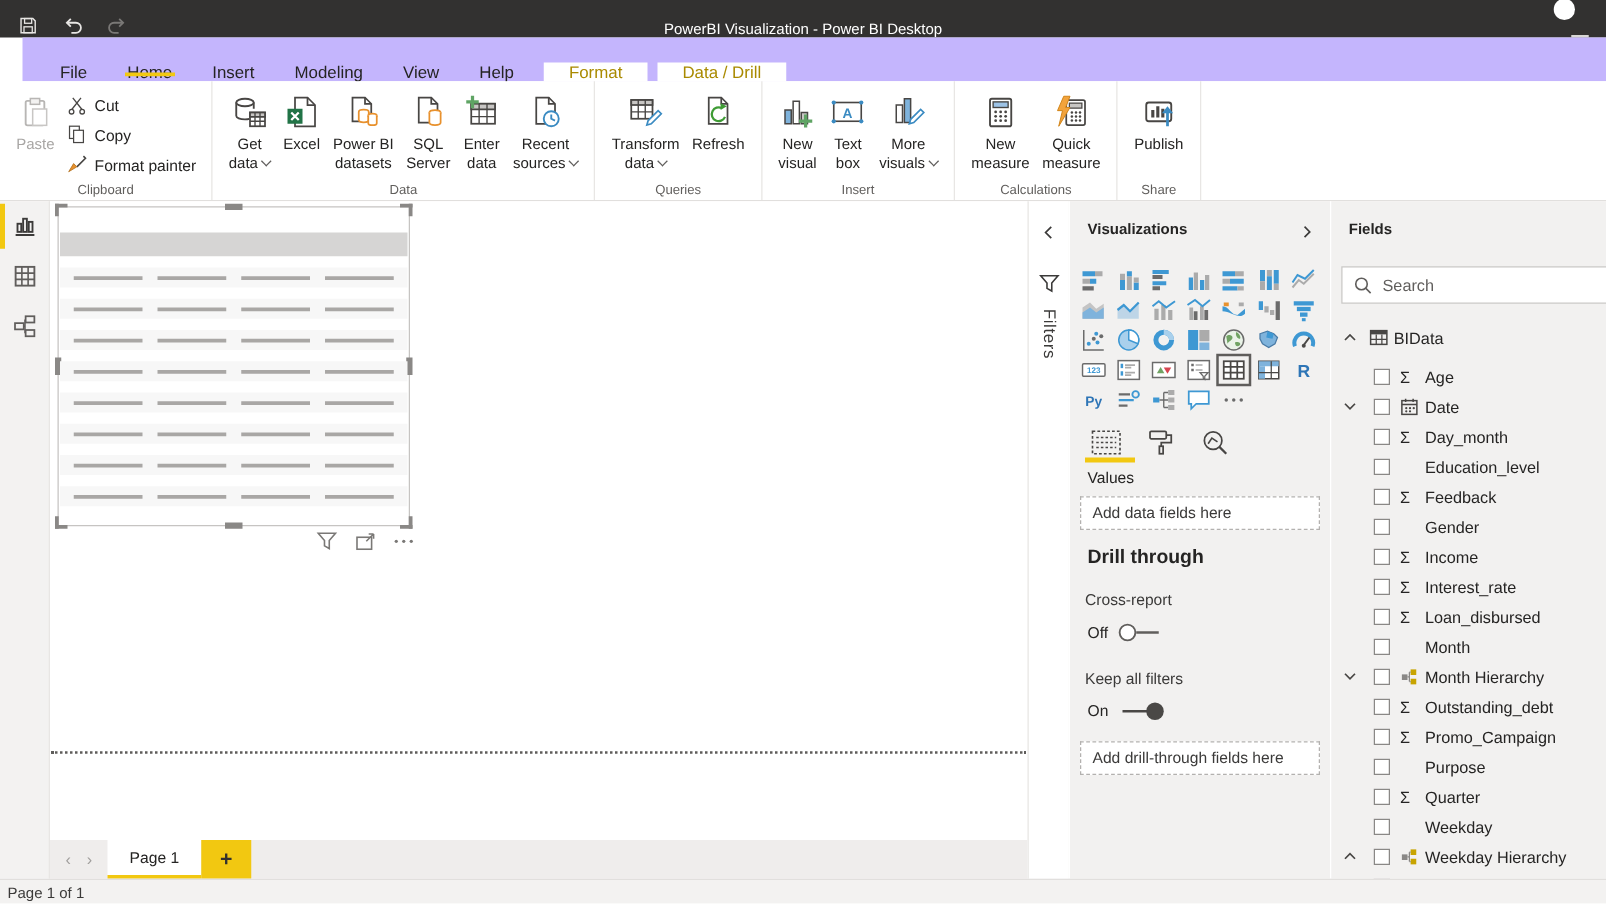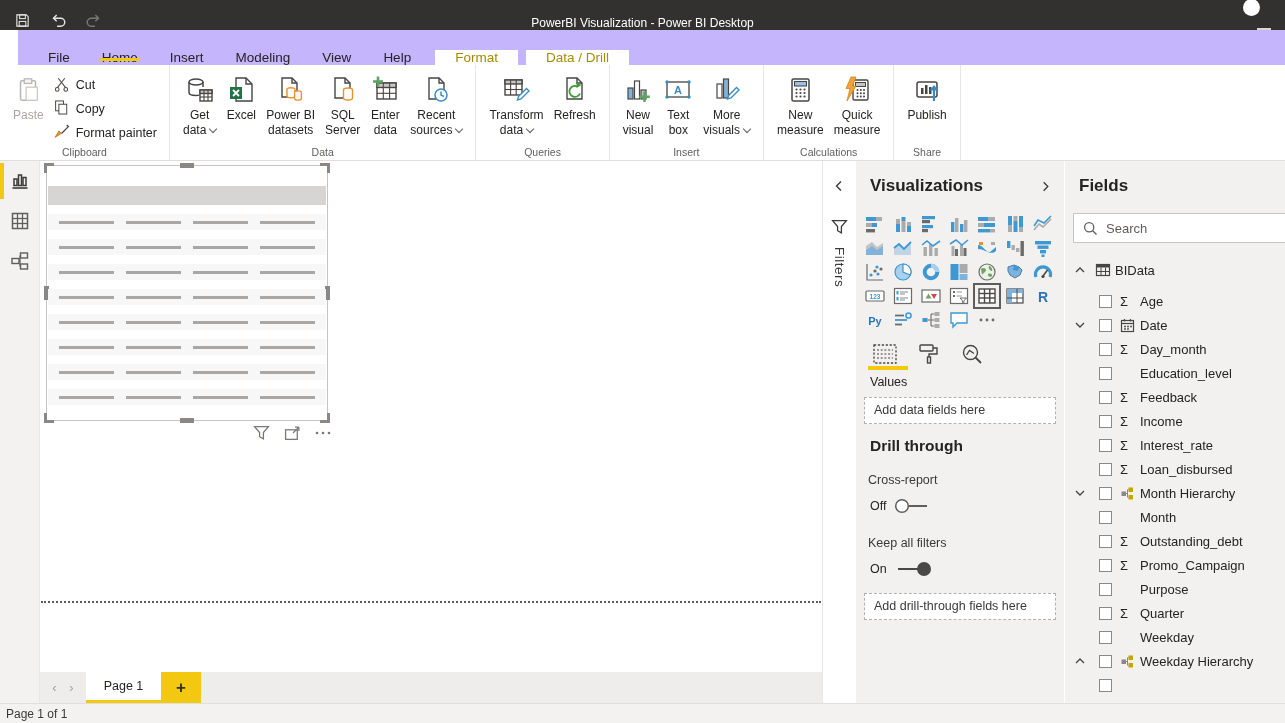--- a/index.html
+++ b/index.html
@@ -68,21 +68,21 @@
   .ptab-add { width:40px; background:#F2C811; display:flex; align-items:center; justify-content:center; font-size:17px; font-weight:bold; color:#33312e; cursor:pointer; }
 
   
   .filters-strip { position:absolute; left:822px; top:161px; width:33px; height:542px; background:#fff; border-left:1px solid #e8e6e4; }
   .fs-chev { position:absolute; left:9px; top:18px; cursor:pointer; }
   .fs-funnel { position:absolute; left:8px; top:58px; cursor:pointer; }
   .fs-label { position:absolute; left:9px; top:86px; writing-mode:vertical-rl; font-size:13.5px; color:#3b3a39; letter-spacing:0.5px; }
 
   
   .viz-pane { position:absolute; left:855px; top:161px; width:209px; height:542px; background:#f2f1f0; border-left:1px solid #fff; }
-  .pane-title { position:absolute; top:15px; left:14px; font-size:17px; font-weight:600; color:#252423; }
+  .pane-title { position:absolute; top:15px; left:14px; font-size:12px; font-weight:600; color:#252423; }
   .vz-collapse { position:absolute; top:18px; right:12px; cursor:pointer; }
   .vgrid { position:absolute; top:51px; left:6px; display:grid; grid-template-columns:repeat(7,28px); grid-auto-rows:24px; }
   .vcell { width:26px; height:24px; display:flex; align-items:center; justify-content:center; cursor:pointer; }
   .vcell.selected { outline:2px solid #5f5d5b; outline-offset:-1px; }
   .vsubtabs { position:absolute; top:181px; left:16px; display:flex; gap:19px; align-items:center; }
   .vsub { cursor:pointer; }
   .vsub-underline { position:absolute; top:205px; left:12px; width:40px; height:3.5px; background:#F2C811; }
   .values-label { position:absolute; top:214px; left:14px; font-size:12.5px; color:#252423; }
   .dash-box { position:absolute; left:8px; width:192px; height:27px; background:#fff; border:1px dashed #b3b1af; font-size:12.5px; color:#3b3a39; line-height:25px; padding-left:9px; cursor:pointer; }
   .db-data { top:236px; }
@@ -935,55 +935,60 @@
         <span class="fic"></span>
         <span class="flabel">Education_level</span>
       </div>
       <div class="frow">
         <span class="fcb"></span>
         <span class="fic">Σ</span>
         <span class="flabel">Feedback</span>
       </div>
       <div class="frow">
         <span class="fcb"></span>
+        <span class="fic"></span>
+        <span class="flabel">Gender</span>
+      </div>
+      <div class="frow">
+        <span class="fcb"></span>
         <span class="fic">Σ</span>
         <span class="flabel">Income</span>
       </div>
       <div class="frow">
         <span class="fcb"></span>
         <span class="fic">Σ</span>
         <span class="flabel">Interest_rate</span>
       </div>
       <div class="frow">
         <span class="fcb"></span>
         <span class="fic">Σ</span>
         <span class="flabel">Loan_disbursed</span>
+      </div>
+      <div class="frow">
+        <span class="fcb"></span>
+        <span class="fic"></span>
+        <span class="flabel">Month</span>
       </div>
       <div class="frow">
         <span class="fchv"><svg width="12" height="12" viewBox="0 0 12 12">
               <polyline points="2,4 6,8 10,4" fill="none" stroke="#484644" stroke-width="1.4"></polyline>
             </svg></span>
         <span class="fcb"></span>
         <span class="fic">
             <svg width="15" height="15" viewBox="0 0 15 15">
               <rect x="8.5" y="1.5" width="4.5" height="4.5" fill="#C8A400"></rect>
               <rect x="8.5" y="9" width="4.5" height="4.5" fill="#C8A400"></rect>
               <rect x="1.5" y="5.5" width="4.5" height="4.5" fill="#8A8886"></rect>
               <path d="M6,7.5 H7.5 M7.5,3.7 V11.2 M7.5,3.7 H8.5 M7.5,11.2 H8.5" stroke="#8A8886" stroke-width="1" fill="none"></path>
             </svg>
           </span>
         <span class="flabel">Month Hierarchy</span>
       </div>
       <div class="frow">
         <span class="fcb"></span>
-        <span class="fic"></span>
-        <span class="flabel">Month</span>
-      </div>
-      <div class="frow">
-        <span class="fcb"></span>
         <span class="fic">Σ</span>
         <span class="flabel">Outstanding_debt</span>
       </div>
       <div class="frow">
         <span class="fcb"></span>
         <span class="fic">Σ</span>
         <span class="flabel">Promo_Campaign</span>
       </div>
       <div class="frow">
         <span class="fcb"></span>

